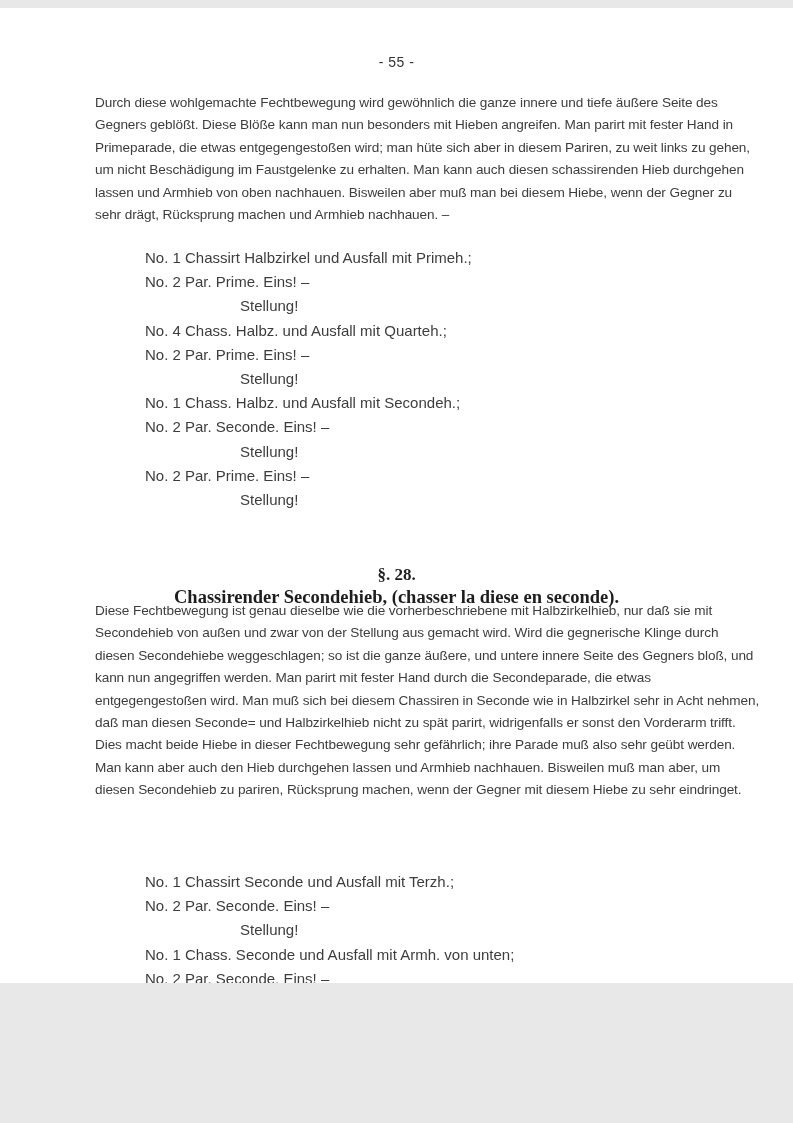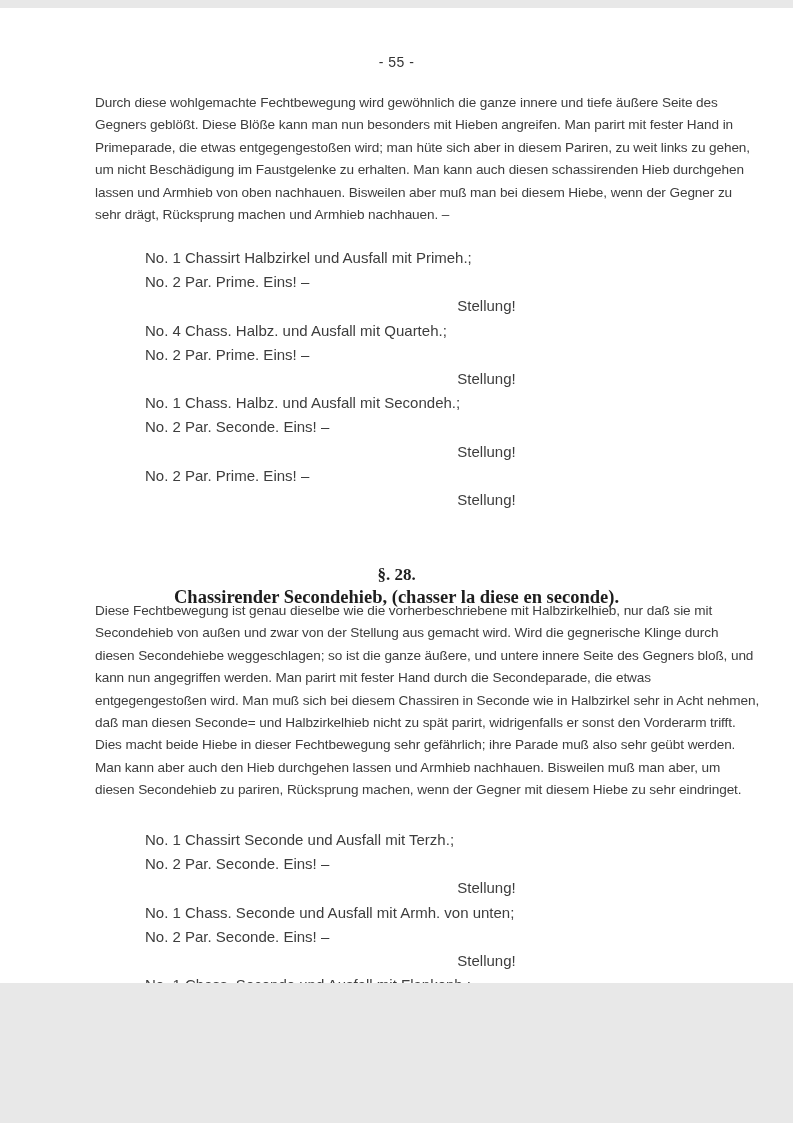--- a/index.html
+++ b/index.html
@@ -32,27 +32,27 @@
     line-height:22.4px;
     letter-spacing:-0.1px;
   }
   .para-1{top:84px;}
   .para-2{top:592px;}
   .drill{
     position:absolute;left:95px;right:60px;
     font-size:15px;
   }
   .drill-1{top:238px;}
-  .drill-2{top:820px;}
+  .drill-2{top:862px;}
   .drill-line{
     height:24.2px;line-height:24.2px;
     white-space:pre;
   }
   .drill-line.command{padding-left:50px;}
-  .drill-line.stellung{padding-left:145px;text-align:center;}
+  .drill-line.stellung{padding-left:145px;}
   .heading{
     position:absolute;top:556px;left:0;right:0;
     text-align:center;
     color:var(--heading-text);
     font-family:"Liberation Serif","DejaVu Serif",serif;
     font-weight:bold;
   }
   .heading-mark{
     font-size:17px;line-height:22px;
   }

